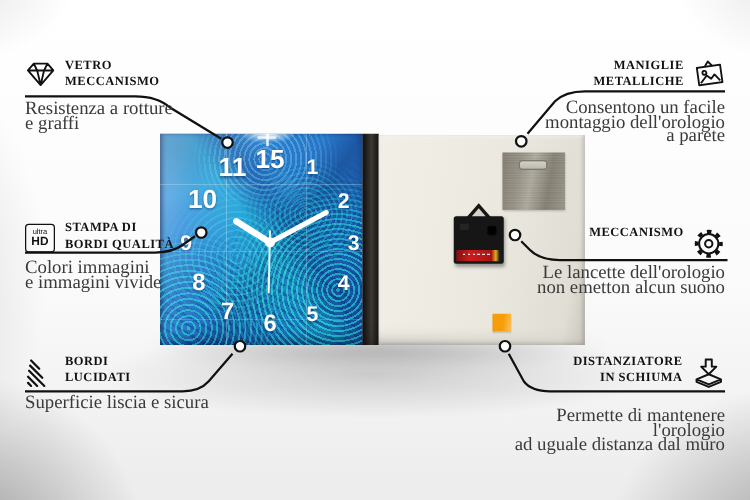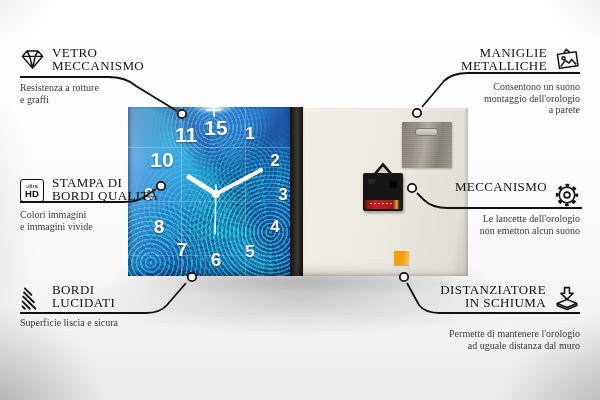--- a/index.html
+++ b/index.html
@@ -8,22 +8,22 @@
     background:
       radial-gradient(200px 180px at -30px 430px, rgba(0,0,0,0.33), transparent 72%),
       radial-gradient(210px 170px at 640px 430px, rgba(0,0,0,0.30), transparent 72%),
       radial-gradient(130px 100px at -30px -20px, rgba(0,0,0,0.10), transparent 70%),
       radial-gradient(130px 100px at 630px -20px, rgba(0,0,0,0.10), transparent 70%),
       radial-gradient(110px 220px at -40px 220px, rgba(0,0,0,0.10), transparent 70%),
       radial-gradient(320px 50px at 300px 300px, rgba(0,0,0,0.16), transparent 70%),
       linear-gradient(180deg,#ffffff 0%,#fbfbfb 55%,#ececec 100%);
   }
   .callout{position:absolute;}
-  .title{font-weight:normal;font-size:13px;line-height:12.5px;letter-spacing:.4px;color:#121212;}
-  .sub{font-size:10px;line-height:11.5px;color:#3a3a3a;}
+  .title{font-weight:bold;font-size:10px;line-height:12.5px;letter-spacing:.4px;color:#121212;}
+  .sub{font-size:15px;line-height:11.5px;color:#3a3a3a;}
   .right-align{text-align:right;}
   .icon{position:absolute;}
   
   #front-panel{position:absolute;left:128px;top:107px;width:162px;height:169px;overflow:hidden;
     background:
       linear-gradient(105deg, rgba(255,255,255,0.18) 0%, rgba(255,255,255,0) 18%),
       radial-gradient(90px 70px at 0% 0%, rgba(8,25,95,.38), transparent 72%),
       linear-gradient(55deg, transparent 30%, rgba(35,215,225,.22) 40%, rgba(35,215,225,.40) 50%, rgba(10,40,110,.30) 60%, transparent 70%),
       linear-gradient(125deg, transparent 48%, rgba(10,30,90,0.30) 58%, transparent 72%),
       linear-gradient(115deg,#57a5e2 0%,#3186d6 40%,#2269bd 75%,#1c59a9 100%);
@@ -237,21 +237,21 @@
         <circle cx="11" cy="15" r="2"></circle>
         <path d="M6 25 L13 18 L17 22 L21 18 L26 25"></path>
       </g>
         </svg>
     </span>
     <div class="title" style="position:absolute;right:33px;top:3px">
       <div>MANIGLIE</div>
       <div>METALLICHE</div>
     </div>
     <div class="sub" style="position:absolute;right:0;top:37px;width:170px">
-      <div>Consentono un suono</div>
+      <div>Consentono un facile</div>
       <div>montaggio dell'orologio</div>
       <div>a parete</div>
     </div>
   </div>
 
   <div class="callout right-align" style="right:20px;top:180px;width:180px">
     <span class="icon" style="right:0;top:2px">
       <svg width="26" height="26" viewBox="0 0 32 32">
           <g fill="none" stroke="#111">
         <circle cx="16" cy="16" r="12" stroke-width="3.6" stroke-dasharray="4.5 4.93" stroke-dashoffset="2.25"></circle>

